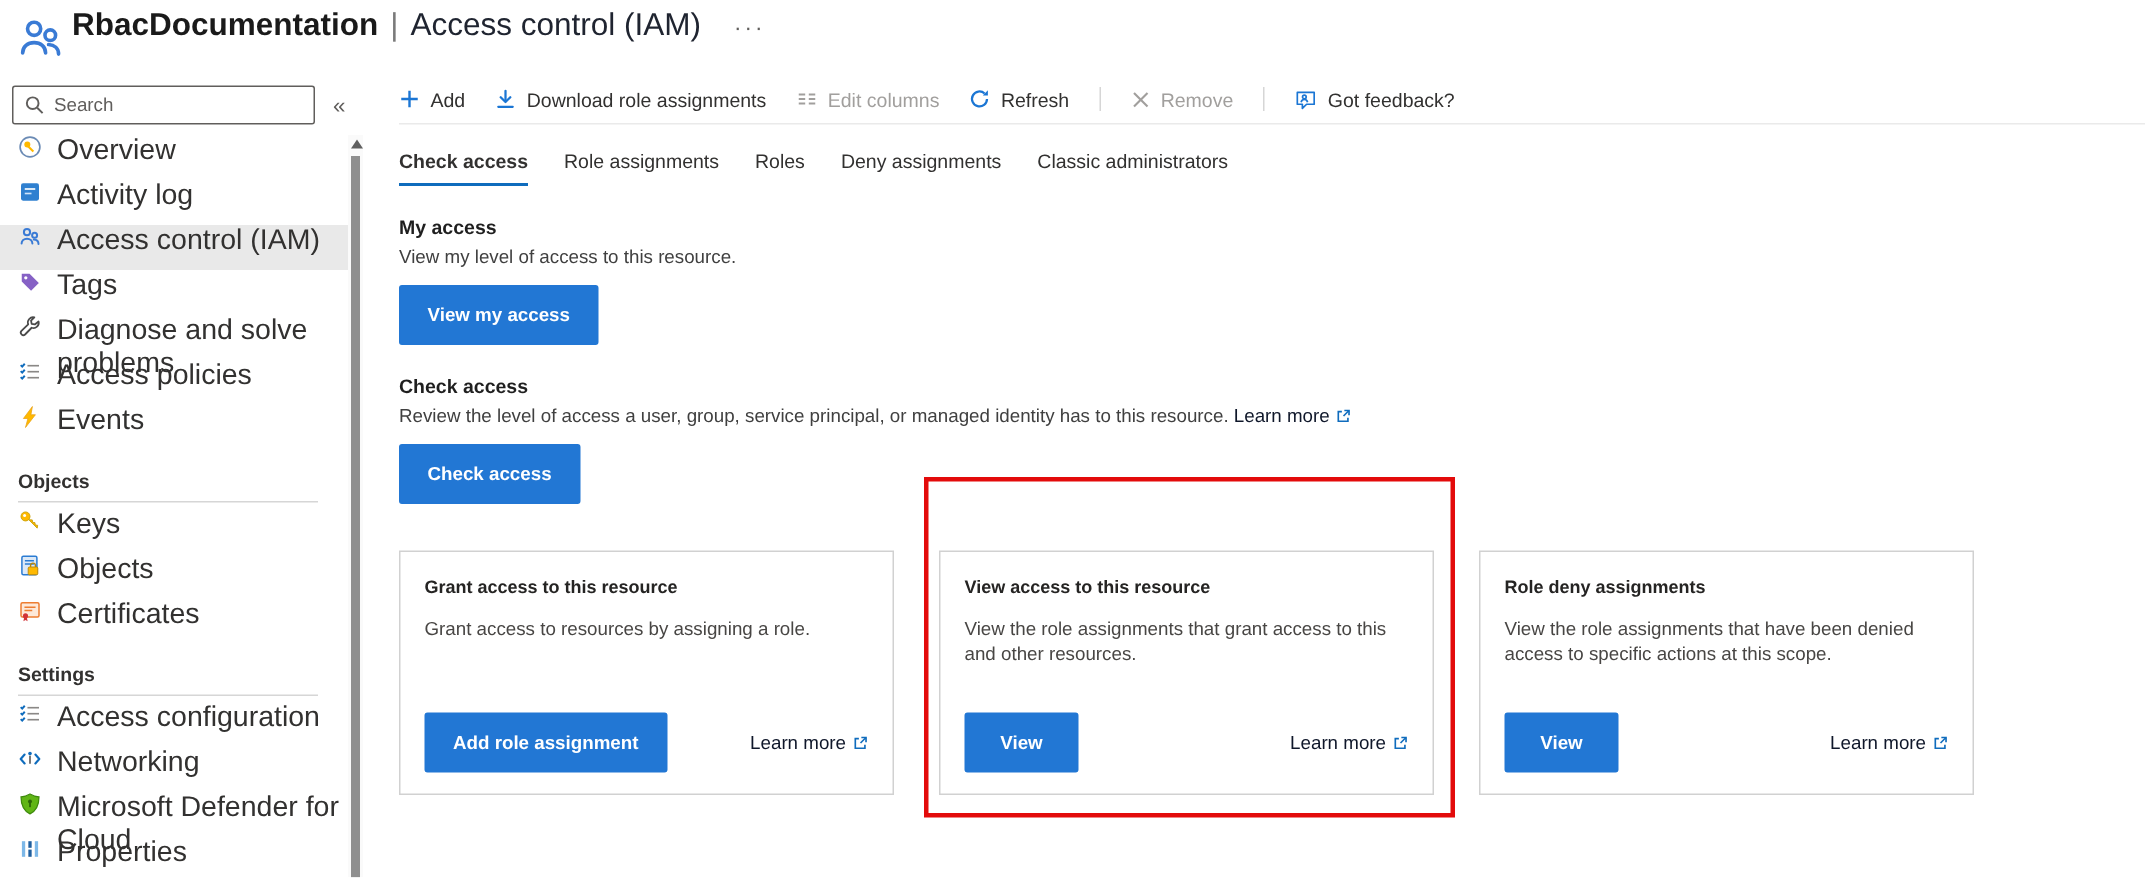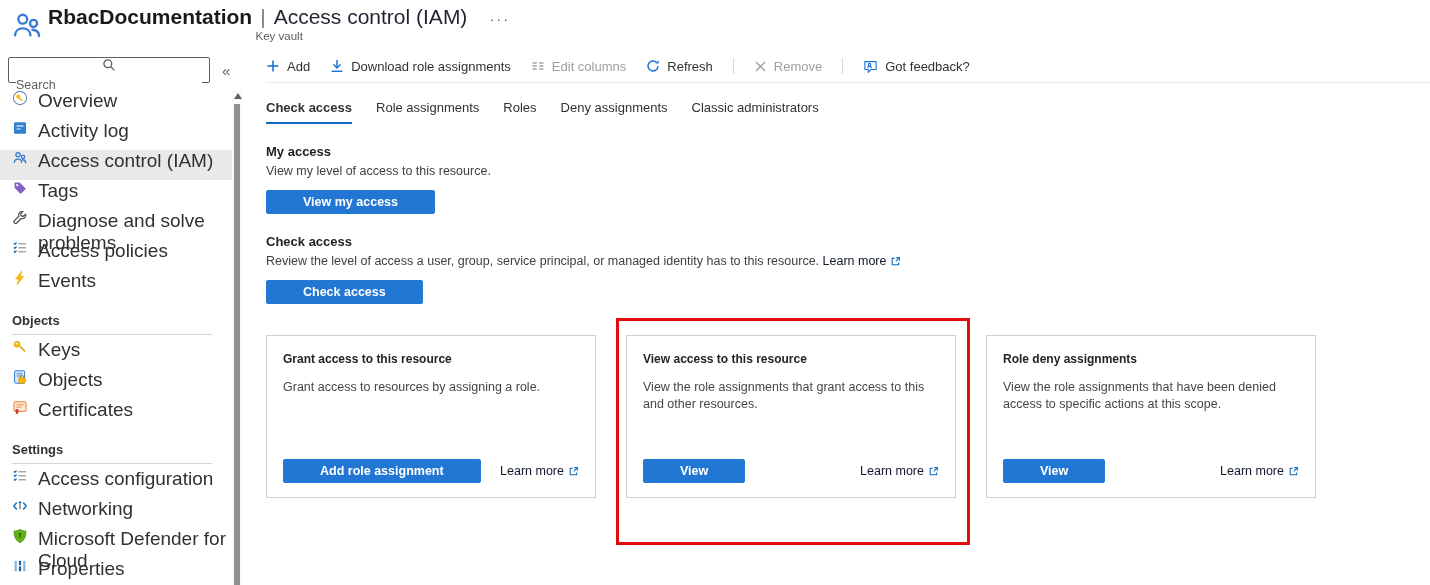--- a/index.html
+++ b/index.html
@@ -14,21 +14,21 @@
   .title-line { display:flex; align-items:baseline; gap:8px; white-space:nowrap; }
   .title-main { font-size:21px; font-weight:700; color:#1a1a1a; }
   .title-sep  { font-size:21px; font-weight:300; color:#7a7a7a; }
   .title-page { font-size:21px; font-weight:400; color:#1f2430; }
   .title-more { font-size:15px; color:#605e5c; letter-spacing:2px; margin-left:14px; cursor:pointer; }
   .subtitle { font-size:11.5px; color:#605e5c; margin-top:1px; }
   
   .sidebar { position:absolute; left:0; top:50px; width:232px; bottom:0; }
   .search-row { display:flex; align-items:center; margin:7px 0 0 8px; }
   .search-box { width:202px; height:26px; border:1px solid #605e5c; border-radius:2px;
-    display:flex; align-items:center; gap:6px; padding:0 7px; background:#fff;flex-direction:column; }
+    display:flex; align-items:center; gap:6px; padding:0 7px; background:#fff; }
   .search-box svg { flex:0 0 auto; }
   .search-box input { border:none; outline:none; width:100%; font-size:12.5px;
     font-family:"Liberation Sans", sans-serif; color:#323130; }
   .search-box input::placeholder { color:#605e5c; opacity:1; }
   .collapse { margin-left:12px; color:#605e5c; font-size:15px; cursor:pointer; user-select:none; }
   .nav { padding-top:7px; }
   .nav-item { display:flex; align-items:flex-start; gap:10px; height:30px; padding-left:12px;
     font-size:19px; color:#323130; cursor:pointer; }
   .nav-item svg { flex:0 0 auto; }
   .nav-item.selected { background:#e9e9e9; }
@@ -45,21 +45,21 @@
   .tb-item { display:flex; align-items:center; gap:7px; font-size:13px; color:#323130; cursor:pointer; white-space:nowrap; }
   .tb-item.disabled { color:#a19f9d; cursor:default; }
   .tb-sep { width:1px; height:16px; background:#d6d6d6; }
   .tabs { display:flex; gap:24px; margin-top:17px; font-size:13px; }
   .tab { padding-bottom:9px; position:relative; cursor:pointer; color:#323130; white-space:nowrap; }
   .tab.active { font-weight:700; }
   .tab.active::after { content:""; position:absolute; left:0; right:0; bottom:0; height:2.5px; background:#0f6cbd; }
   .sec-title { font-size:13px; font-weight:700; color:#1f1f1f; margin-top:20px; }
   .sec-desc { font-size:12.5px; color:#404040; margin-top:5px; }
   .btn-primary { display:inline-flex; align-items:center; justify-content:center; margin-top:12px;
-    height:24px; padding:0 36px; background:#2277d4; border:1px solid #2277d4; border-radius:2px;
+    height:40px; padding:0 18px; background:#2277d4; border:1px solid #2277d4; border-radius:2px;
     color:#fff; font-size:12.5px; font-weight:700; cursor:pointer; font-family:"Liberation Sans", sans-serif; }
   .link { color:#0f172a; cursor:pointer; display:inline-flex; align-items:center; gap:4px; font-size:12.5px; }
   .sec-desc .link { font-size:12.5px; }
   
   .cards { display:flex; gap:30px; margin-top:31px; }
   .card { position:relative; width:330px; height:163px; border:1px solid #d1d1d1; background:#fff; padding:16px 16px 0 16px; }
   .card-title { font-size:12px; font-weight:600; color:#252423; }
   .card-desc { font-size:12.5px; color:#484644; line-height:1.35; margin-top:13px; padding-right:2px; }
   .card-footer { position:absolute; left:16px; right:16px; bottom:14px;
     display:flex; justify-content:space-between; align-items:center;gap:12px; }
@@ -82,21 +82,20 @@
         <path d="M15.8 14.6c2.8.2 4.7 1.9 4.7 4.5"></path>
       </g>
     </svg>
     <div>
       <div class="title-line">
         <span class="title-main">RbacDocumentation</span>
         <span class="title-sep">|</span>
         <span class="title-page">Access control (IAM)</span>
         <span class="title-more">···</span>
       </div>
-      <div class="subtitle">Key vault</div>
     </div>
   </div>
 
   <div class="sidebar">
     <div class="search-row">
       <div class="search-box">
         <svg width="14" height="14" viewBox="0 0 14 14">
           <circle cx="5.8" cy="5.8" r="3.9" fill="none" stroke="#605e5c" stroke-width="1.3"></circle>
           <line x1="8.8" y1="8.8" x2="12.4" y2="12.4" stroke="#605e5c" stroke-width="1.3"></line>
         </svg>

